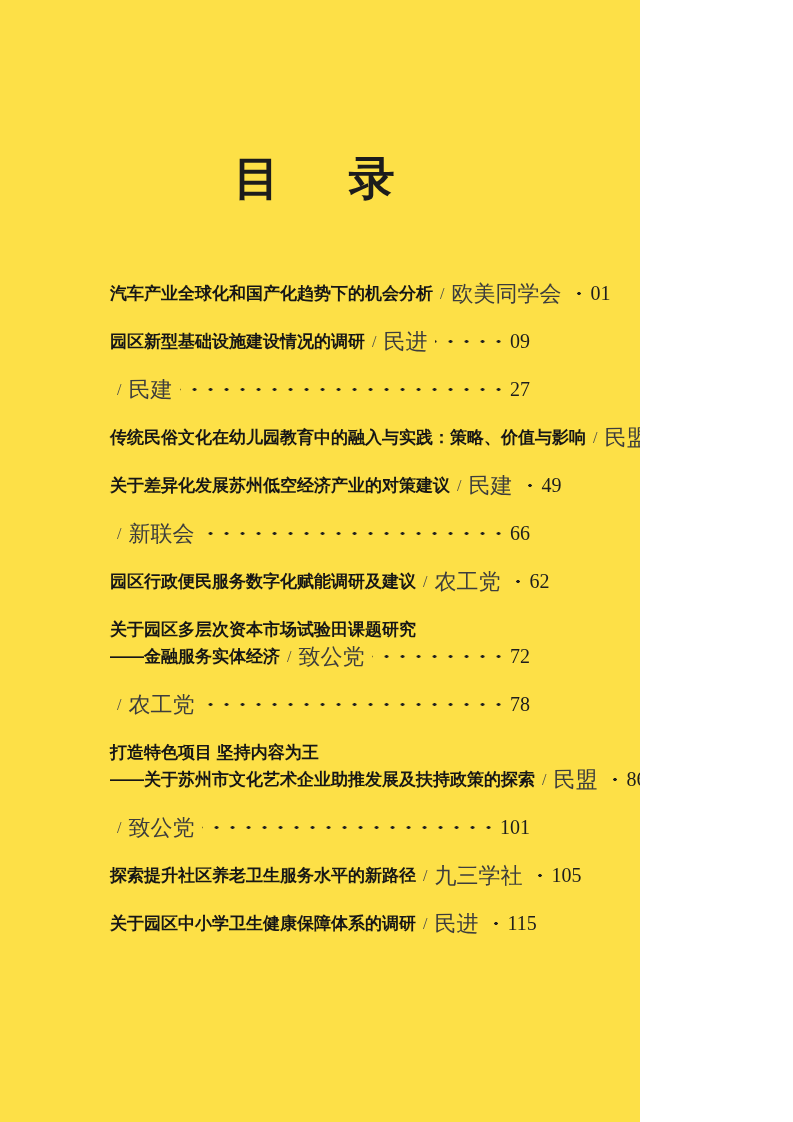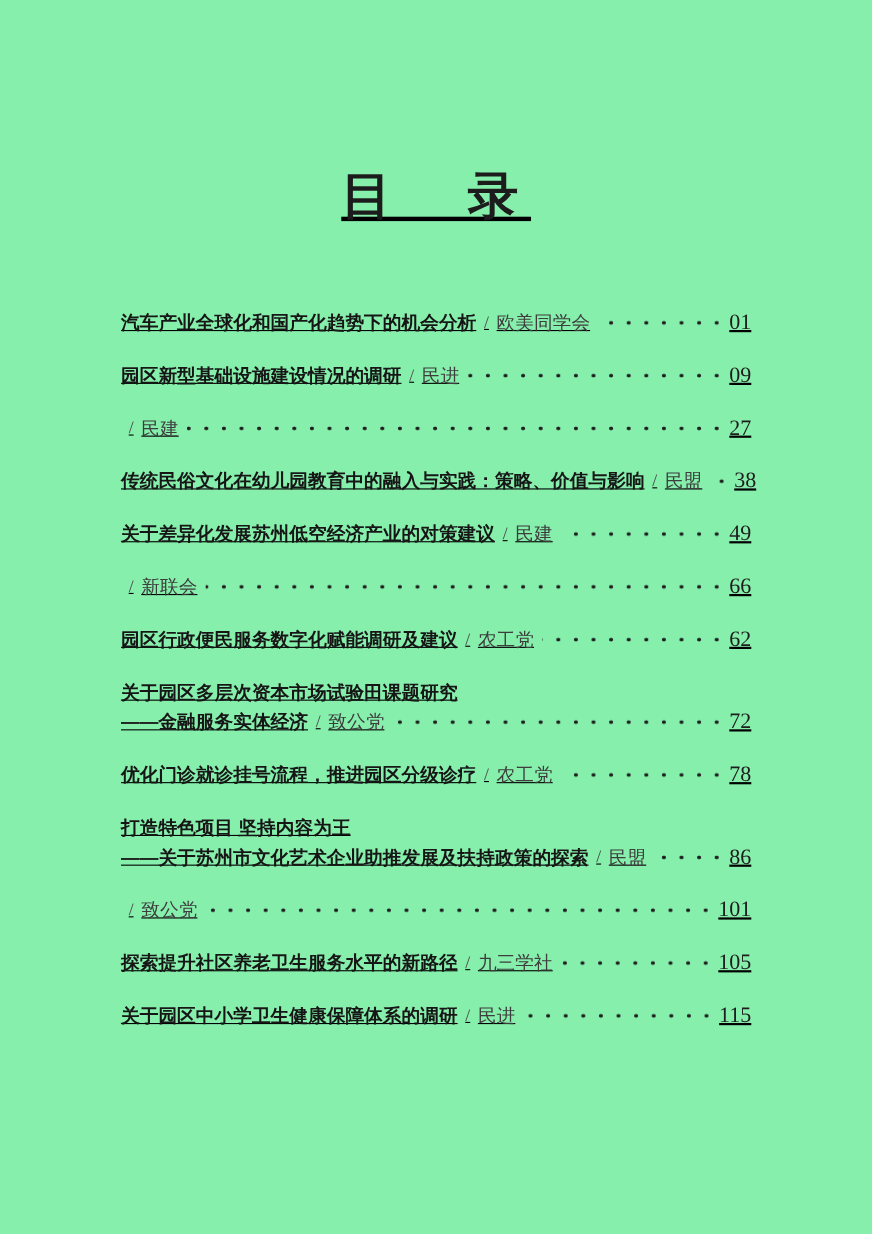--- a/index.html
+++ b/index.html
@@ -3,25 +3,24 @@
 <meta charset="utf-8">
 <style>
   * { margin: 0; padding: 0; box-sizing: border-box; }
   html, body { background: #ffffff; }
   body {
     width: 793px;
     font-family: "Liberation Sans", "DejaVu Sans", sans-serif;
   }
   .page {
     position: relative;
-    width: 793px;
+    width: 640px;
     height: 1122px;
-    background: #86efac;
+    background: #fde047;
     overflow: hidden;
-    text-decoration: underline;
   }
   .doc-title {
     padding-top: 148px;
     text-align: center;
     font-size: 46px;
     font-weight: 700;
     letter-spacing: 0.25em;
     color: #1c1c1c;
     font-family: "Liberation Sans", "DejaVu Sans", sans-serif;
     white-space: pre;
@@ -49,21 +48,21 @@
     font-weight: 400;
     color: #4a4a4a;
     margin: 0 7px;
     font-size: 16px;
   }
   .src {
     font-family: "Liberation Serif", "DejaVu Serif", serif;
     font-weight: 400;
     color: #3d3d3d;
     white-space: nowrap;
-    font-size: 17px;
+    font-size: 22px;
   }
   .leader {
     flex: 1 1 auto;
     min-width: 18px;
     height: 13px;
     margin: 0 3px 0 8px;
     background-image: radial-gradient(circle, #1f1f1f 1.5px, transparent 1.9px);
     background-size: 16px 13px;
     background-repeat: repeat-x;
     background-position: right center;
@@ -161,21 +160,20 @@
         <span class="entry-title">——金融服务实体经济</span>
         <span class="sep">/</span>
         <span class="src">致公党</span>
         <span class="leader"></span>
         <span class="pg">72</span>
       </div>
     </div>
 
     <div class="entry">
       <div class="entry-line">
-        <span class="entry-title">优化门诊就诊挂号流程，推进园区分级诊疗</span>
         <span class="sep">/</span>
         <span class="src">农工党</span>
         <span class="leader"></span>
         <span class="pg">78</span>
       </div>
     </div>
 
     <div class="entry">
       <div class="entry-line">
         <span class="entry-title">打造特色项目 坚持内容为王</span>

